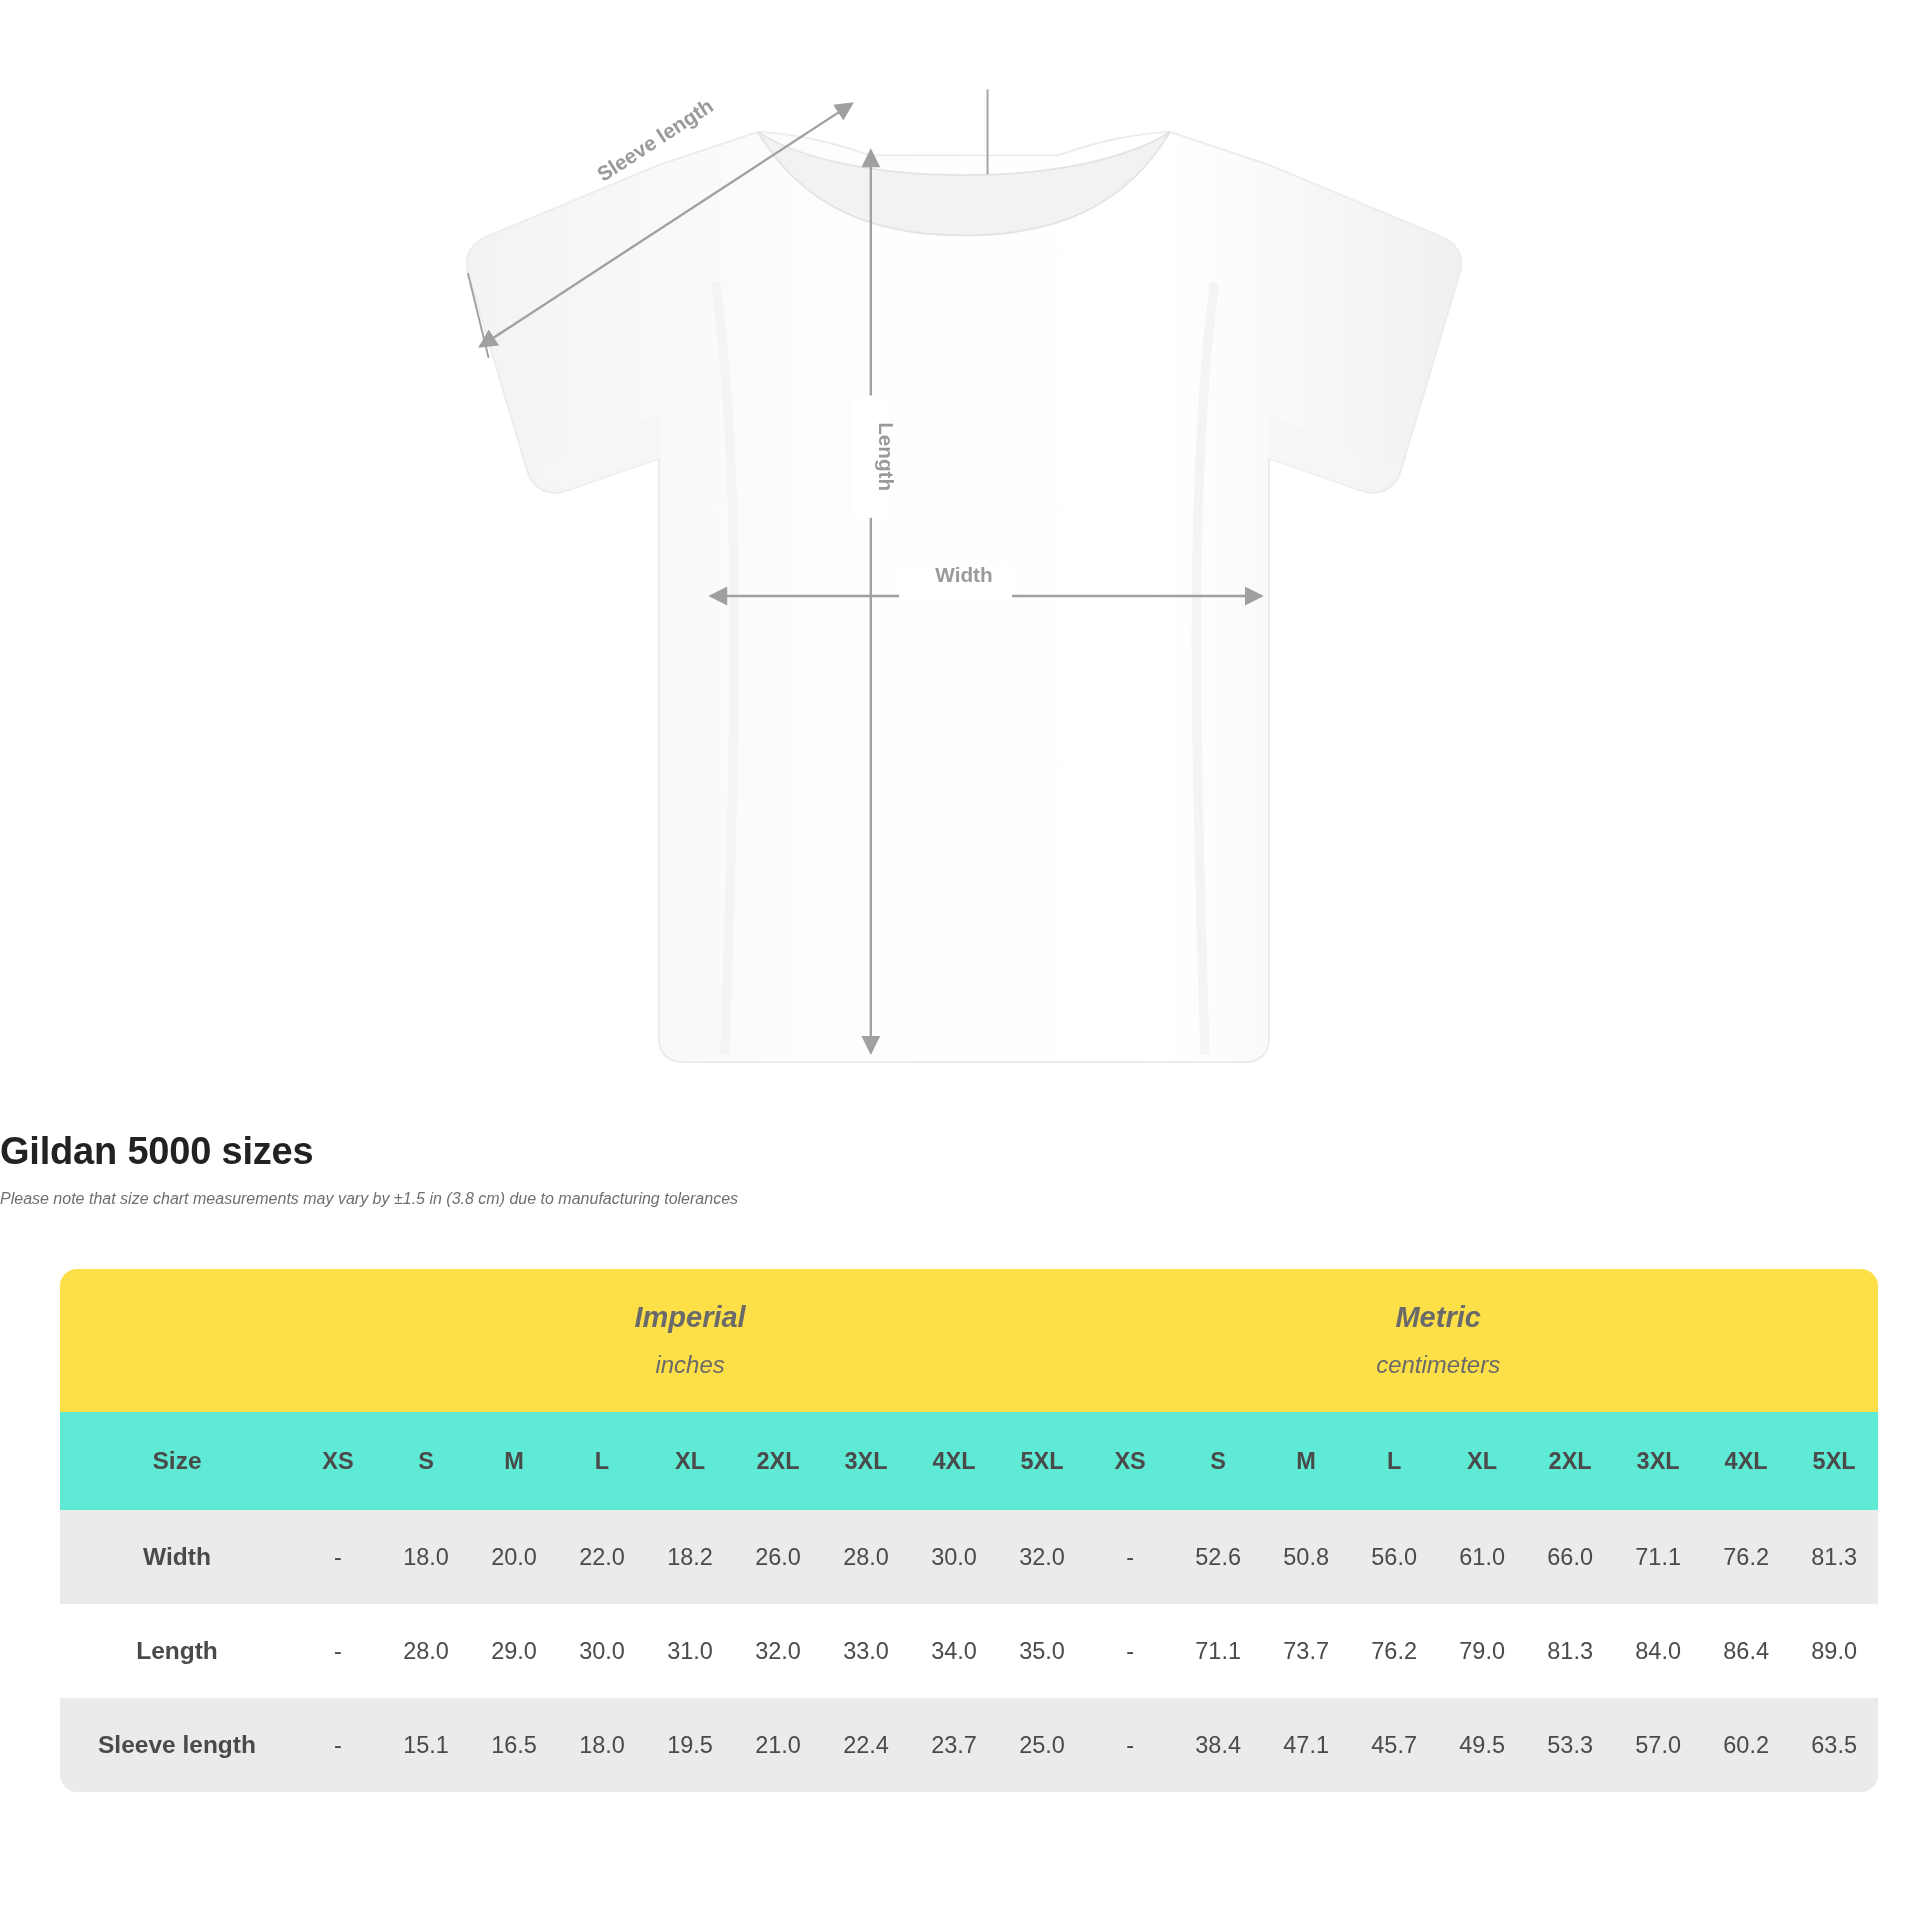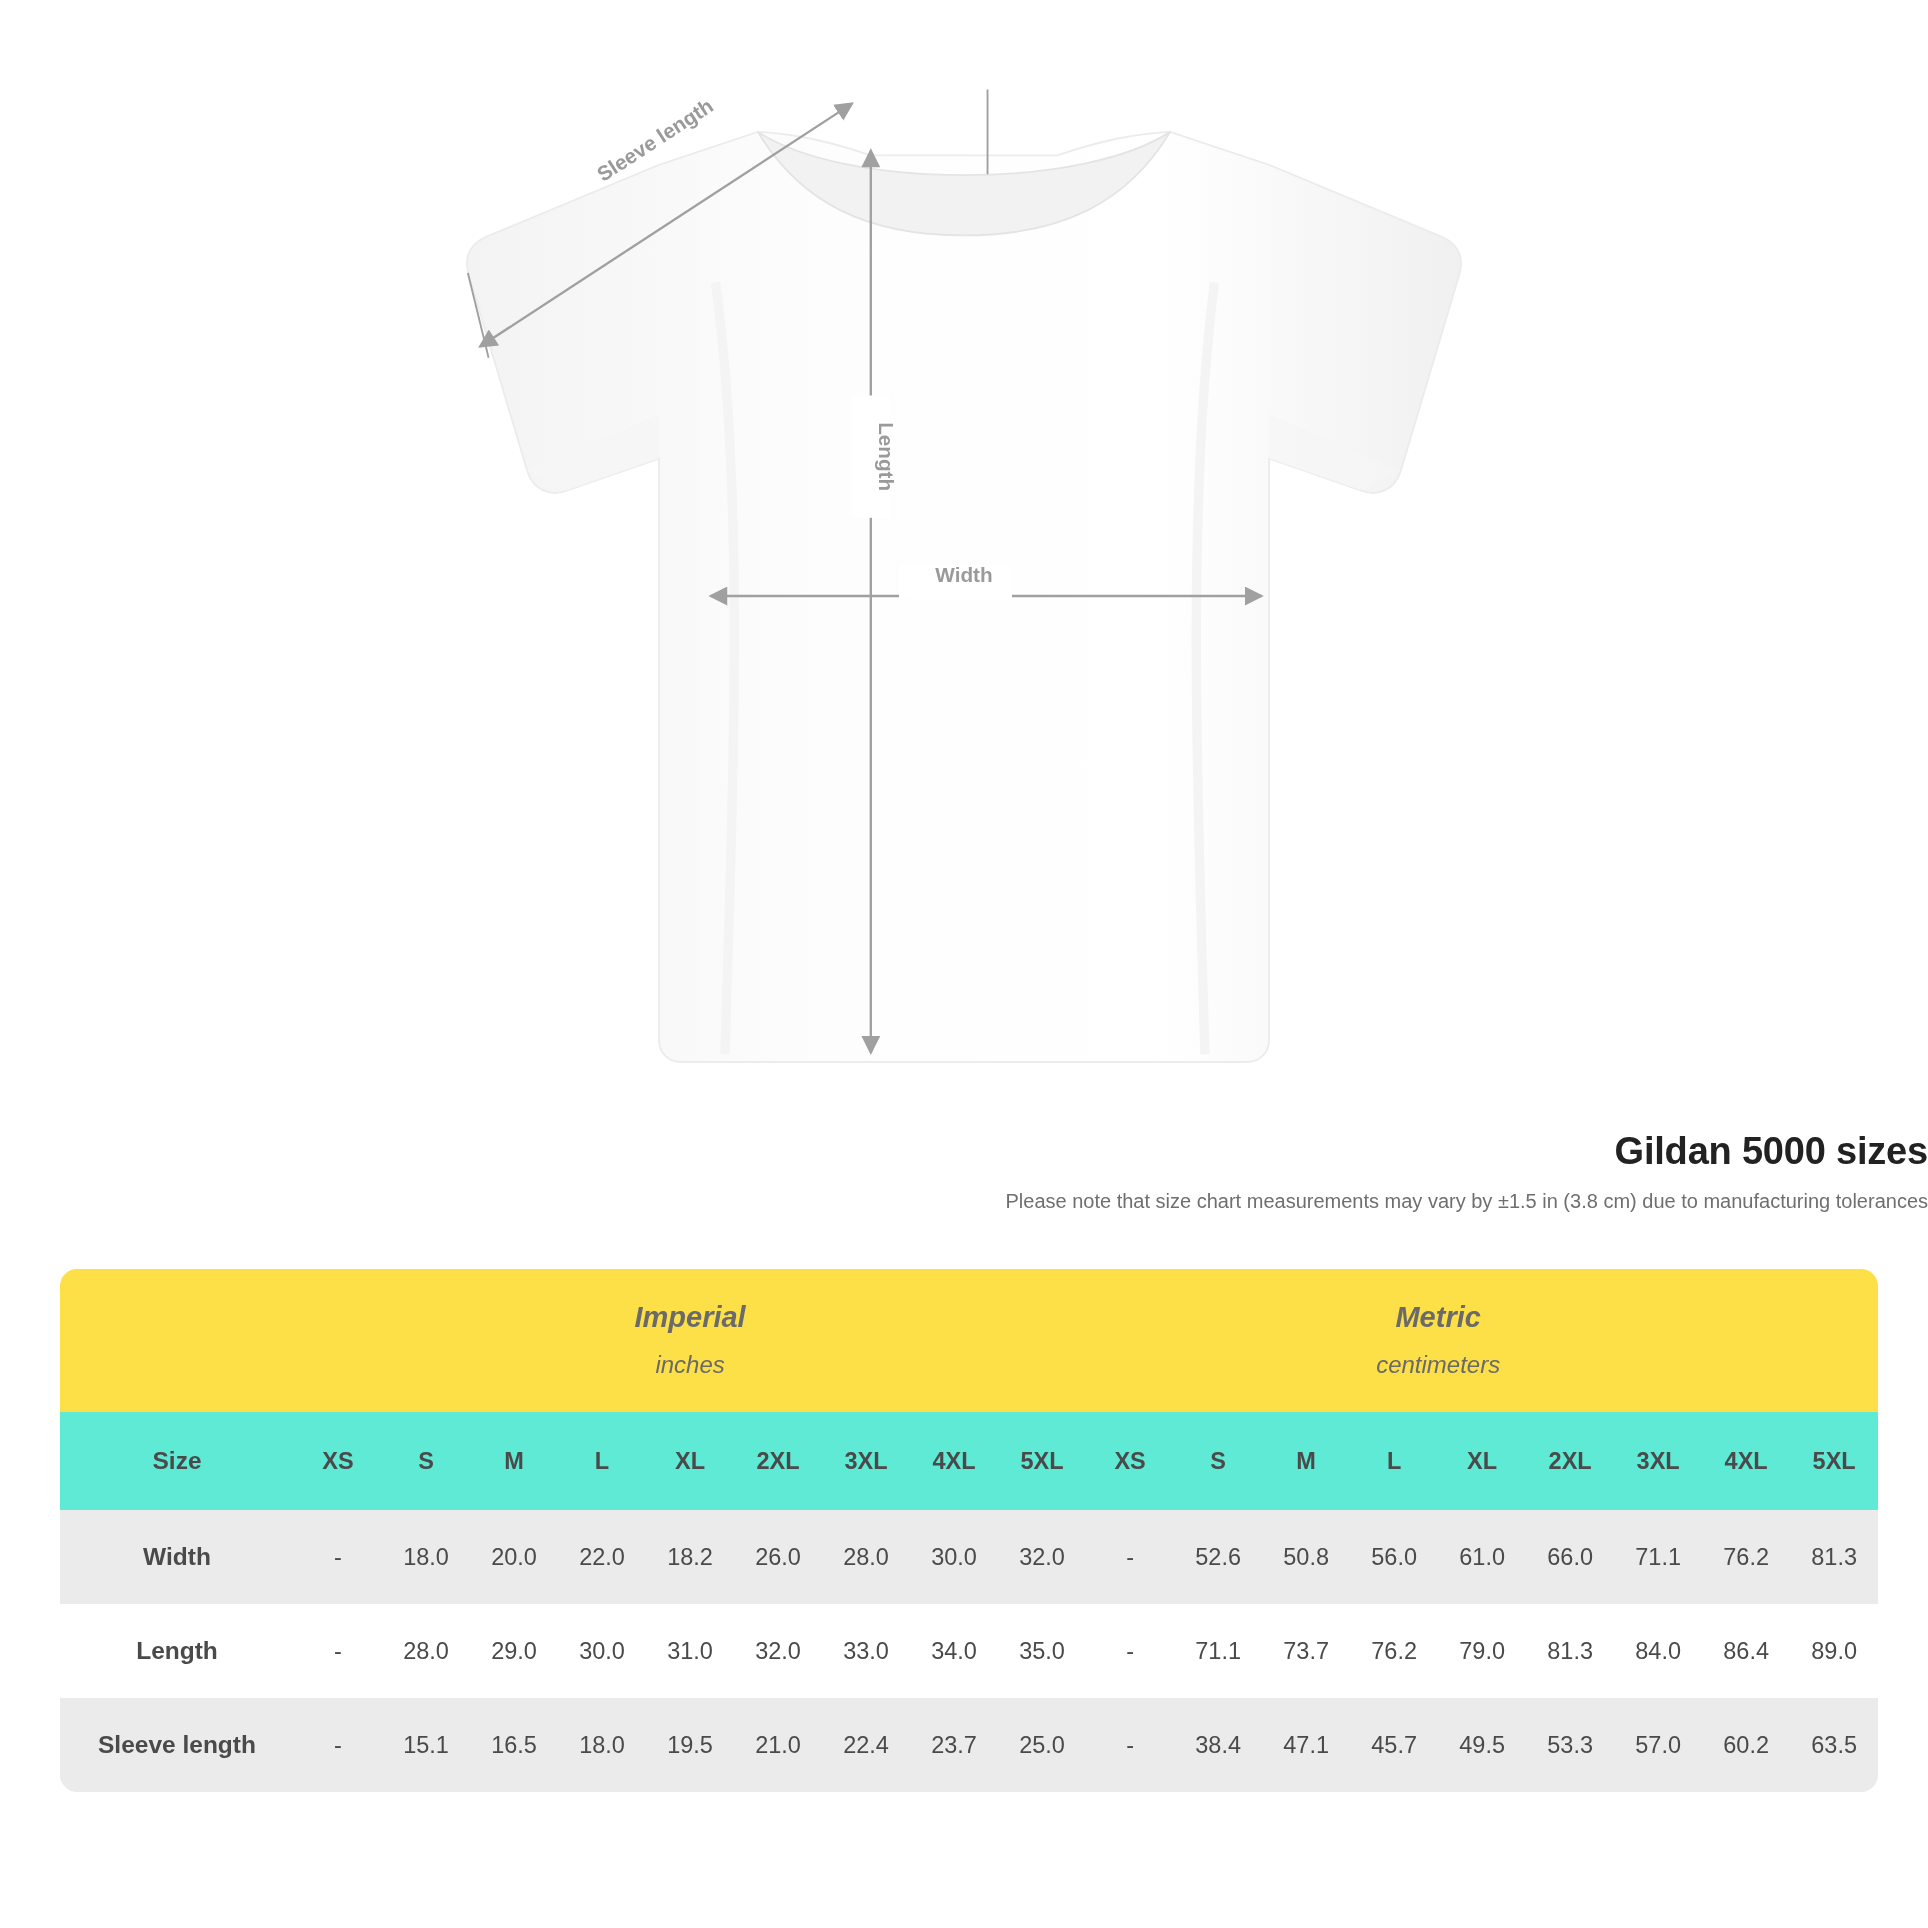--- a/index.html
+++ b/index.html
@@ -34,32 +34,32 @@
     left: 0;
     top: 0;
   }
 
   
   .title-block {
     position: absolute;
     top: 1130px;
     left: 0;
     width: 1928px;
-    text-align: right;
-    padding-left: 14px;
+    text-align: left;
   }
   .chart-title {
     font-size: 38px;
     font-weight: bold;
     color: #222222;
     letter-spacing: -0.2px;
     margin: 0;
   }
   .chart-note {
-    font-size: 20px;
+    font-size: 16px;
+    font-style: italic;
     color: #6f6f6f;
     margin-top: 17px;
   }
 
   
   .table-wrap {
     position: absolute;
     top: 1269px;
     left: 60px;
     width: 1808px;

